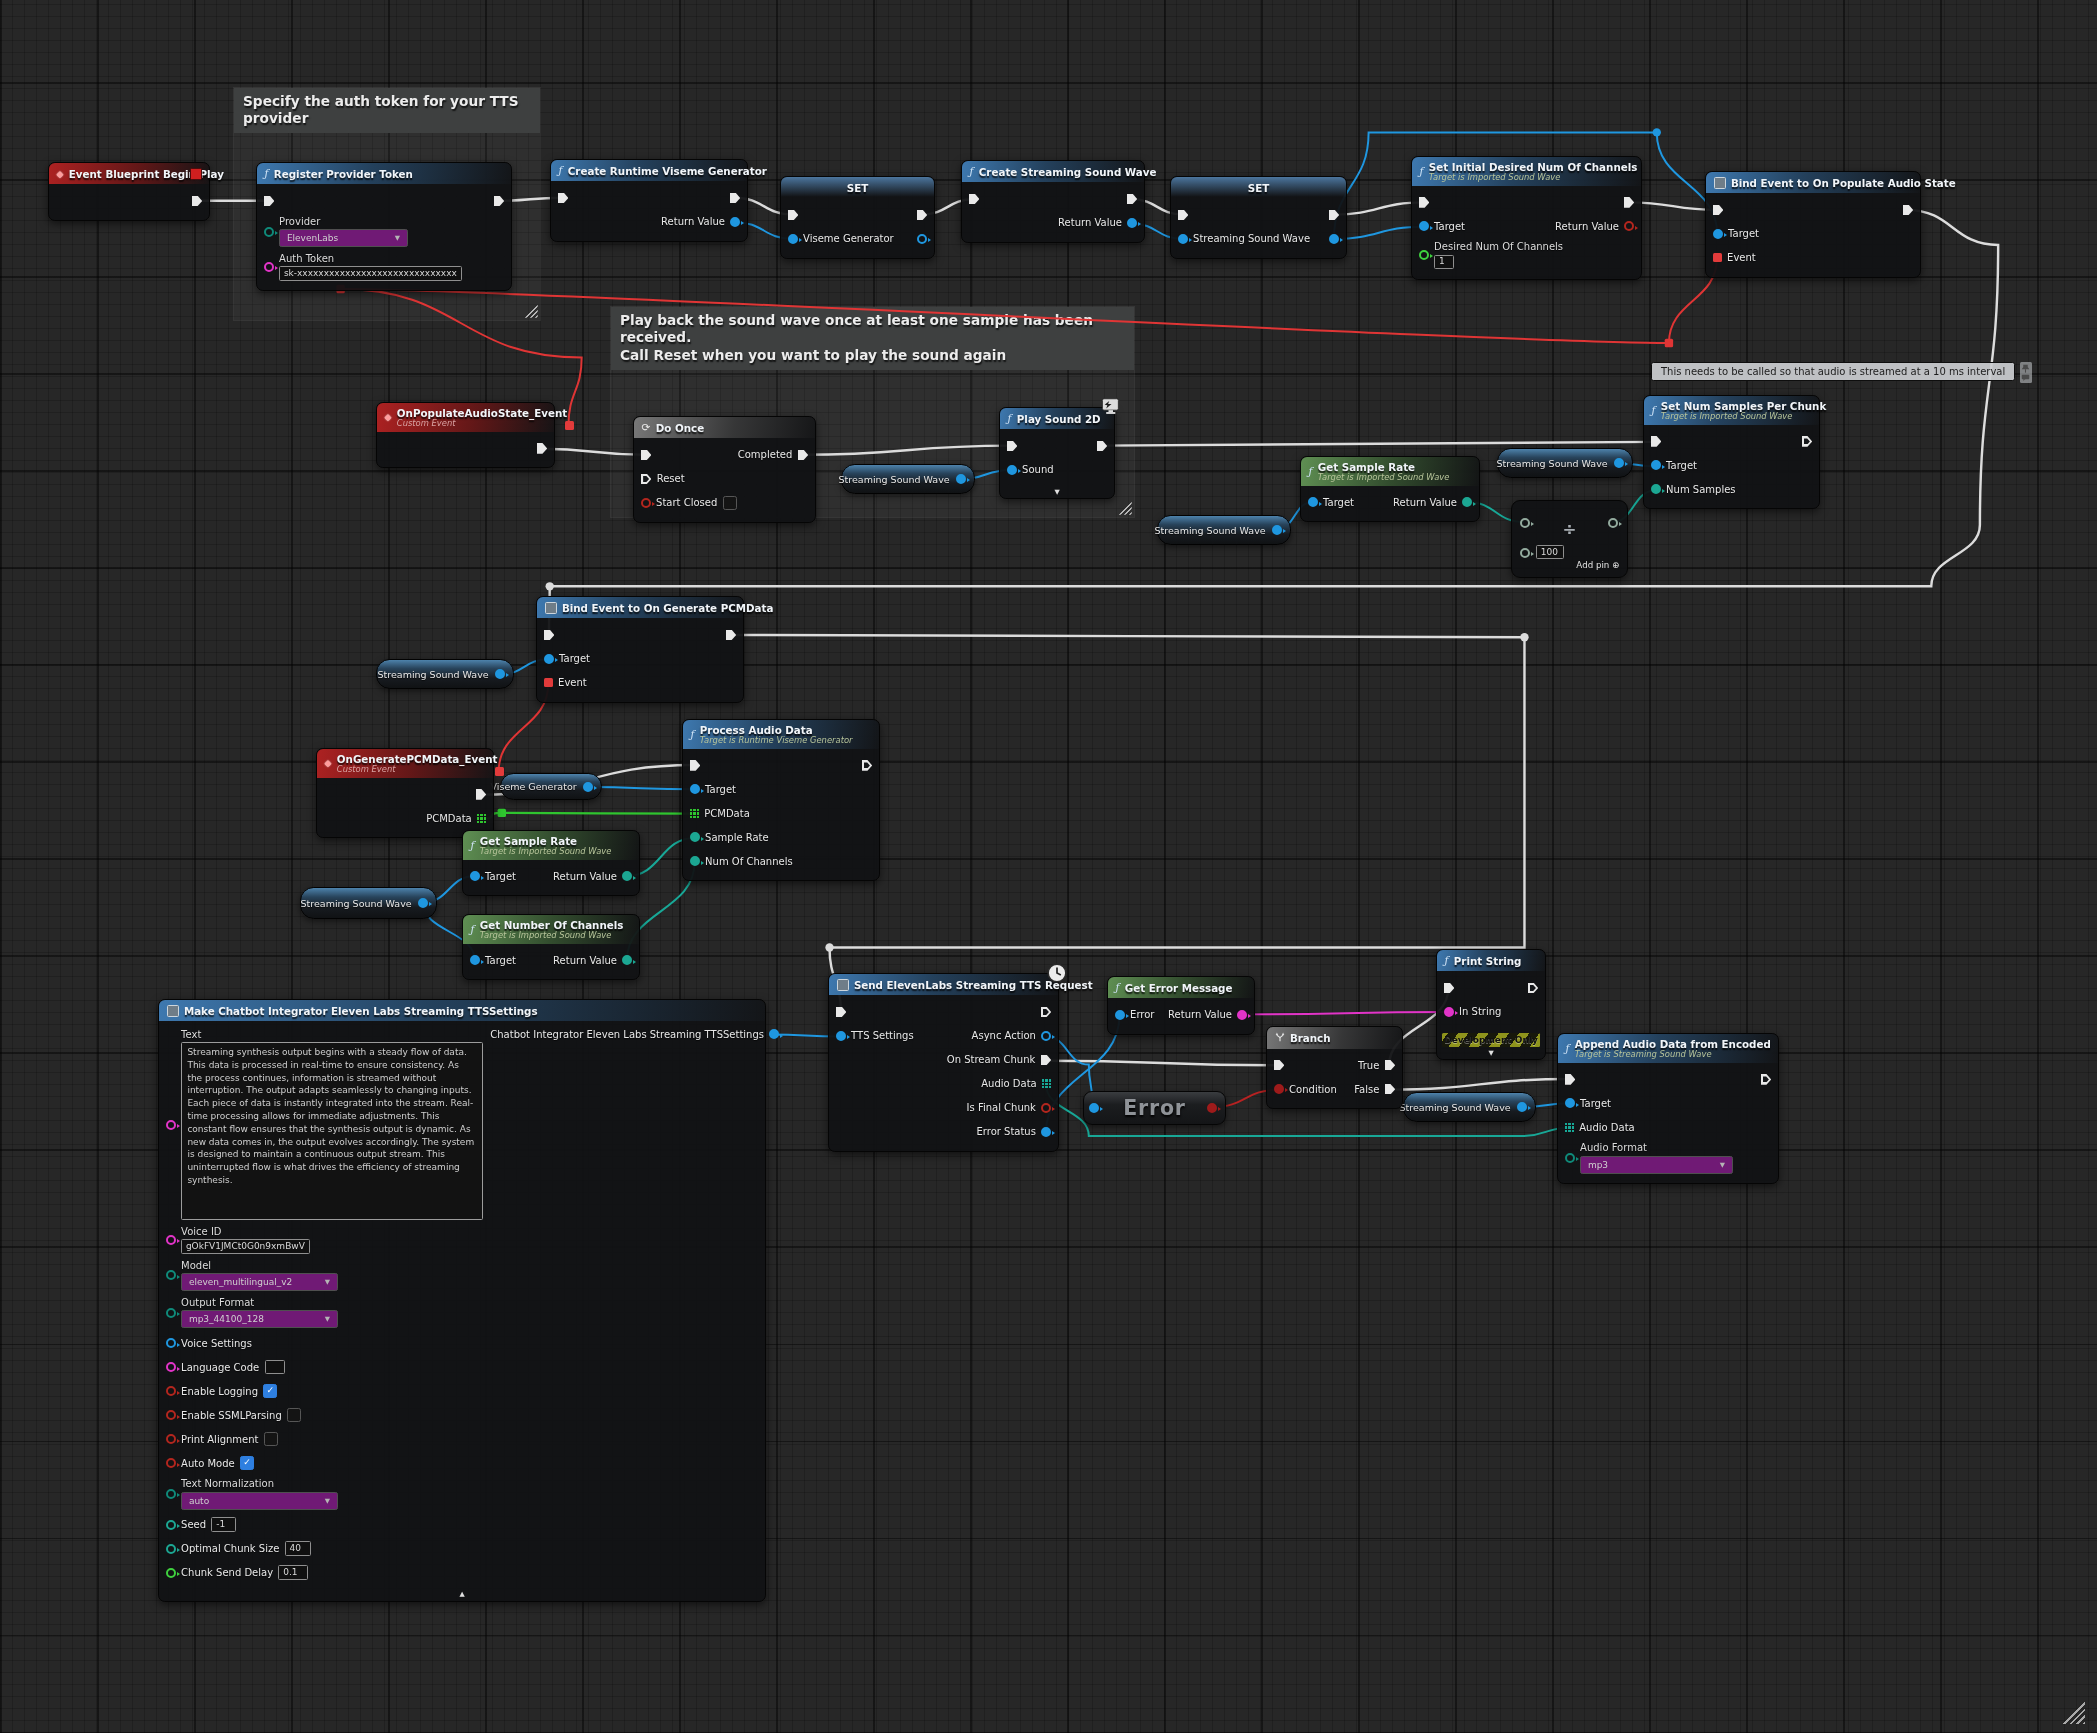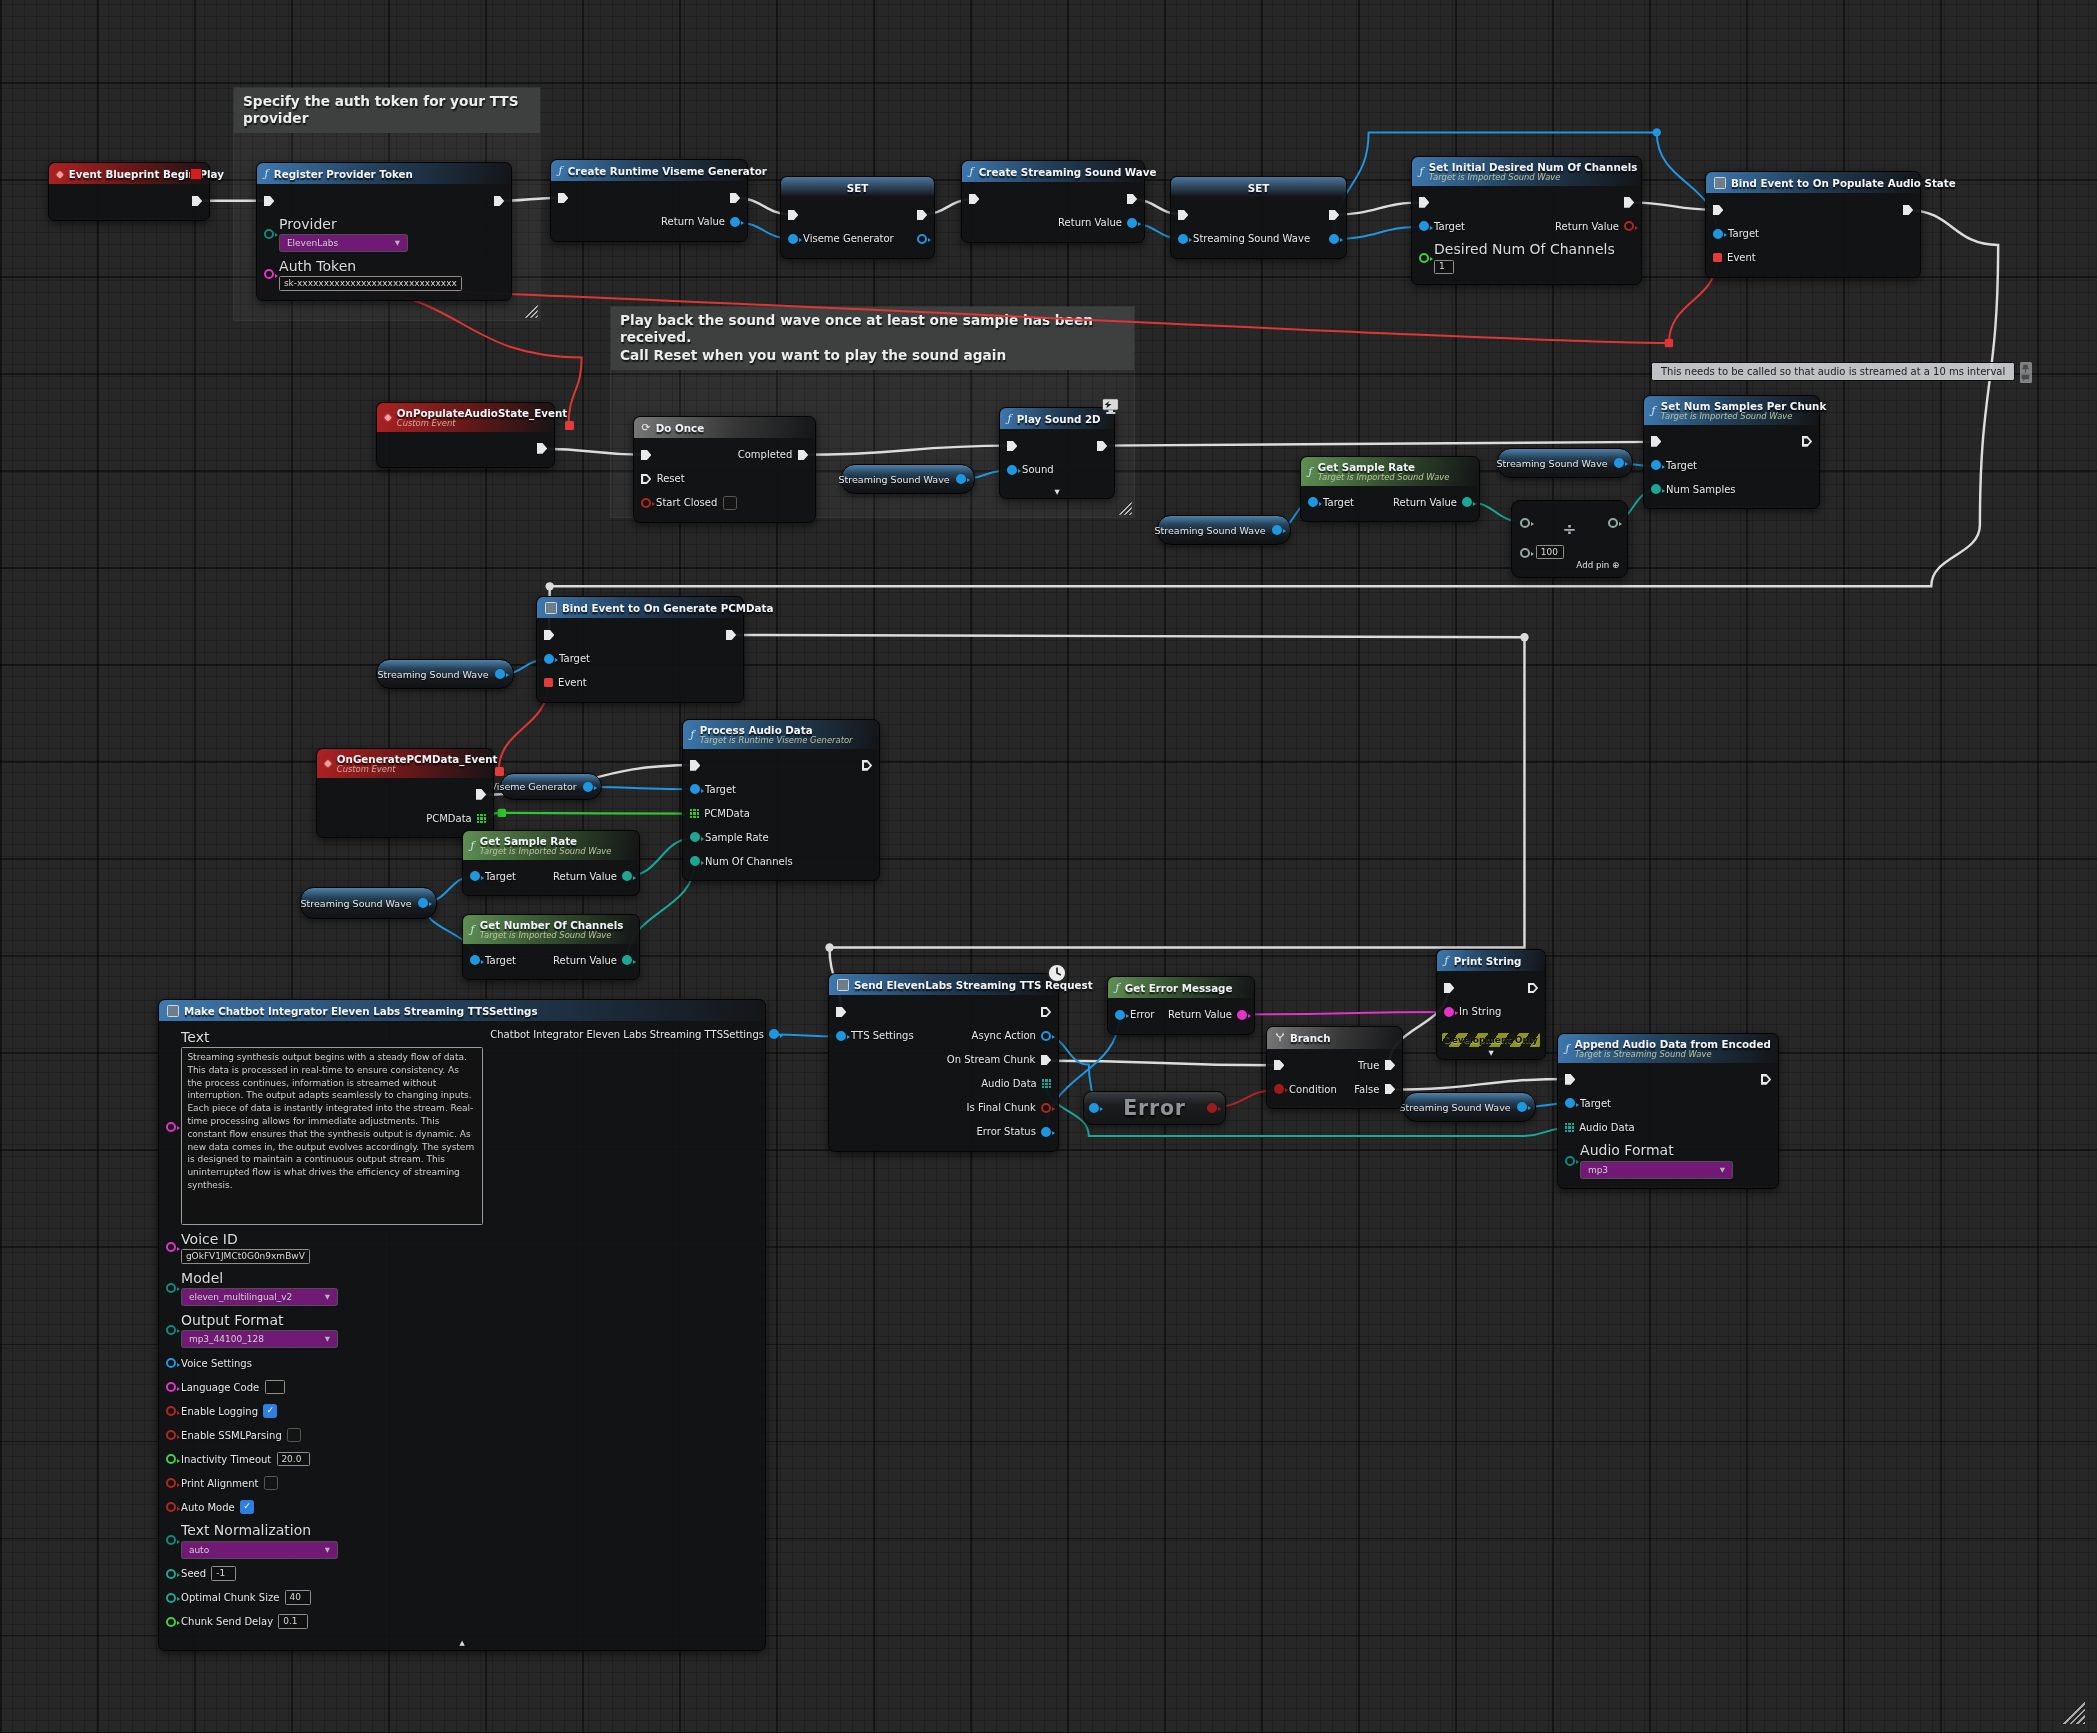--- a/index.html
+++ b/index.html
@@ -41,21 +41,21 @@
   .evicon{color:#ff9c9c;font-size:9px;text-shadow:0 0 1.5px #fff;}
   .micon{color:#e8e8e8;font-size:10.6px;line-height:1;}
   .sqicon{width:10px;height:10px;background:#6f7d88;border:1.5px solid #cdd6dd;border-radius:1.5px;flex:none;}
   .hbadge{position:absolute;right:6.8px;top:50%;transform:translateY(-50%);width:10px;height:10px;background:#d01f1f;border:1.5px solid #4d0c0c;border-radius:1.5px;}
   .hpin{position:absolute;right:7.6px;top:8.4px;}
   .nbody{padding:4.6px 0 6.8px;}
   .prow{display:flex;justify-content:space-between;align-items:center;padding:3px 6.8px;gap:7.6px;min-height:18px;}
   .side{display:flex;align-items:center;gap:5.3px;}
   .side.r{margin-left:auto;}
   .plabel{font-size:10px;color:#e8e8e8;white-space:nowrap;text-shadow:0 0.8px 0.8px rgba(0,0,0,.7);}
-  .ltop{font-size:14px;color:#dcdcdc;margin-bottom:2.3px;text-shadow:0 0.8px 0.8px rgba(0,0,0,.7);}
+  .ltop{font-size:10px;color:#dcdcdc;margin-bottom:2.3px;text-shadow:0 0.8px 0.8px rgba(0,0,0,.7);}
   .fieldcol{display:flex;flex-direction:column;align-items:flex-start;}
   
   .pin{flex:none;position:relative;}
   .pin.exec{width:10.6px;height:10.6px;background:#e9e9e9;clip-path:polygon(0 0,55% 0,100% 50%,55% 100%,0 100%);}
   .exin{position:absolute;inset:2.3px;background:#15171a;clip-path:polygon(0 0,55% 0,100% 50%,55% 100%,0 100%);}
   .pin.circ{width:10px;height:10px;border-radius:50%;border:2px solid var(--c);box-sizing:border-box;}
   .pin.circ.filled{background:var(--c);}
   .pin.circ::after{content:"";position:absolute;left:9px;top:2.3px;border-top:2.7px solid transparent;border-bottom:2.7px solid transparent;border-left:3.4px solid var(--c);}
   .pin.sqpin{width:9px;height:9px;background:#e23b3b;border-radius:1.5px;}
   .pin.arr{display:grid;grid-template-columns:repeat(3,2.4px);grid-auto-rows:2.4px;gap:1px;}
@@ -799,27 +799,20 @@
           </div>
           <div class="prow">
             <div class="side l">
               <div class="pin circ" style="--c: #b3261e;"></div>
               <div class="plabel">Enable SSMLParsing</div>
               <div class="chk"></div>
             </div>
           </div>
           <div class="prow">
             <div class="side l">
-              <div class="pin circ" style="--c: #3fd13f;"></div>
-              <div class="plabel">Inactivity Timeout</div>
-              <div class="inp" style="min-width: 24px;">20.0</div>
-            </div>
-          </div>
-          <div class="prow">
-            <div class="side l">
               <div class="pin circ" style="--c: #b3261e;"></div>
               <div class="plabel">Print Alignment</div>
               <div class="chk"></div>
             </div>
           </div>
           <div class="prow">
             <div class="side l">
               <div class="pin circ" style="--c: #b3261e;"></div>
               <div class="plabel">Auto Mode</div>
               <div class="chk on">✓</div>

